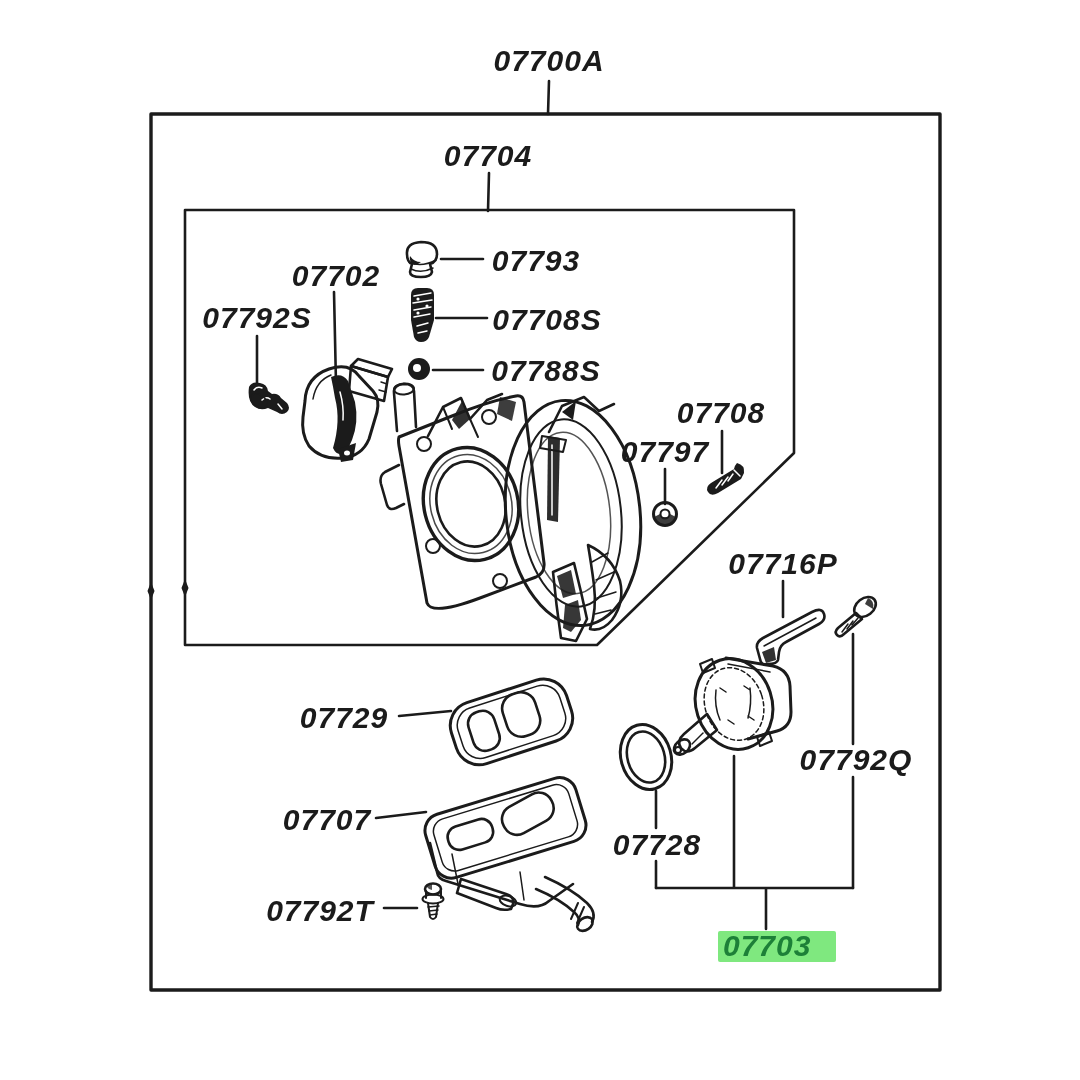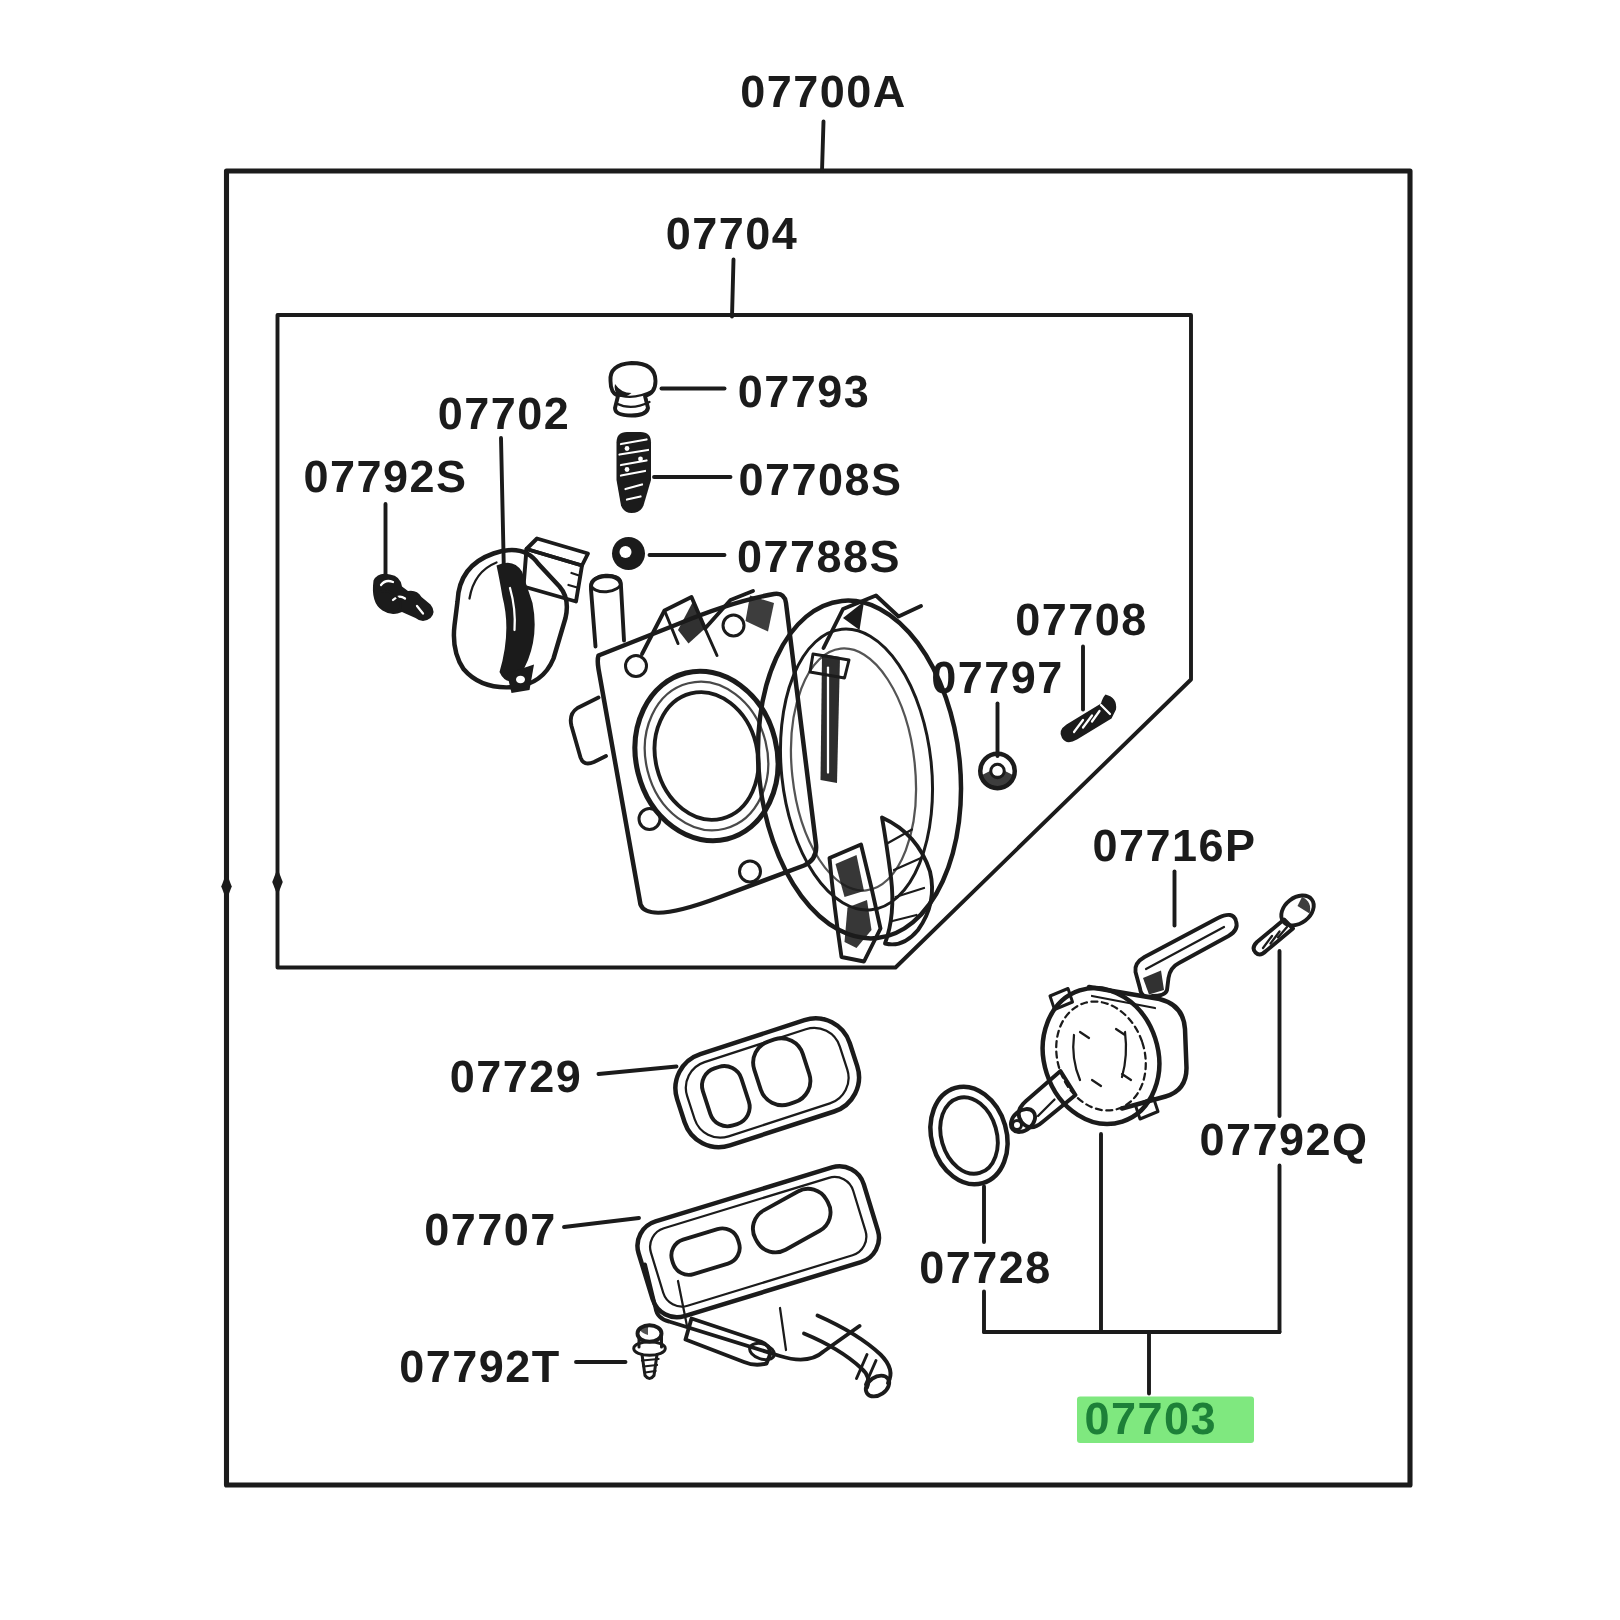--- a/index.html
+++ b/index.html
@@ -2,21 +2,21 @@
 <html style="--line: #1b1b1b; --bg: #ffffff; --hl-bg: #7fe87f; --hl-text: #1d8038;"><head>
 <meta charset="utf-8">
 <style>
   :root{
     --line:#1b1b1b;
     --bg:#ffffff;
     --hl-bg:#7fe87f;
     --hl-text:#1d8038;
   }
   html,body{margin:0;padding:0;background:var(--bg);}
-  .canvas-wrap{width:1080px;height:1080px;background:var(--bg);position:relative;}
+  .canvas-wrap{width:1080px;height:1080px;background:var(--bg);position:relative;font-style:italic;}
   svg{display:block;}
   .ln{fill:none;stroke:var(--line);stroke-linecap:round;stroke-linejoin:round;}
   .w1{stroke-width:1.5}.w2{stroke-width:2}.w25{stroke-width:2.6}.w3{stroke-width:3}.w35{stroke-width:3.4}
   .dk{fill:var(--line);stroke:none;}
   .wt{stroke:#ffffff;fill:none;stroke-linecap:round;}
   text.lbl{
     font-family:"Liberation Sans","DejaVu Sans",sans-serif;
     font-weight:700;font-size:30px;letter-spacing:1px;
     fill:var(--line);
   }

